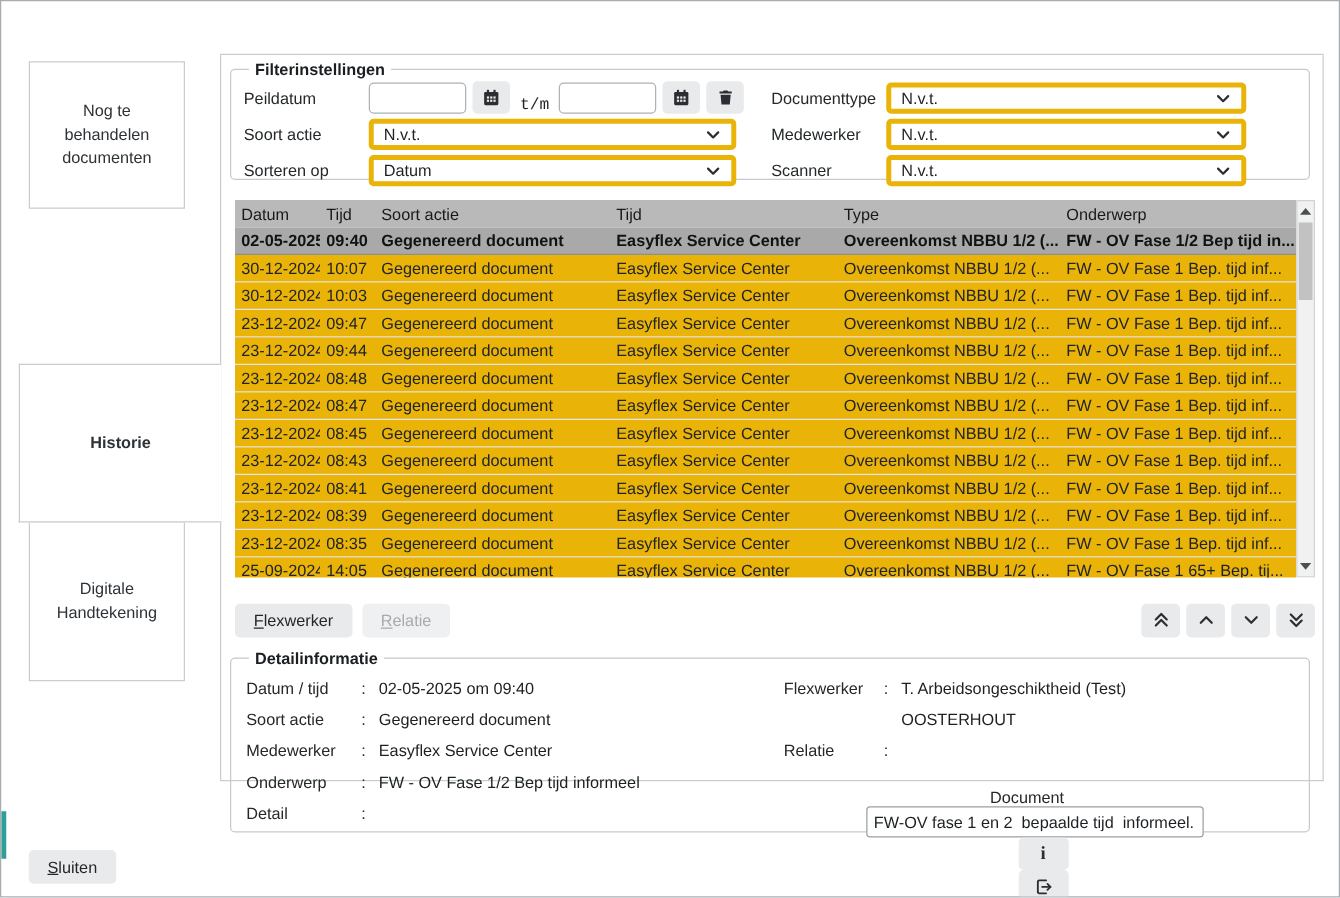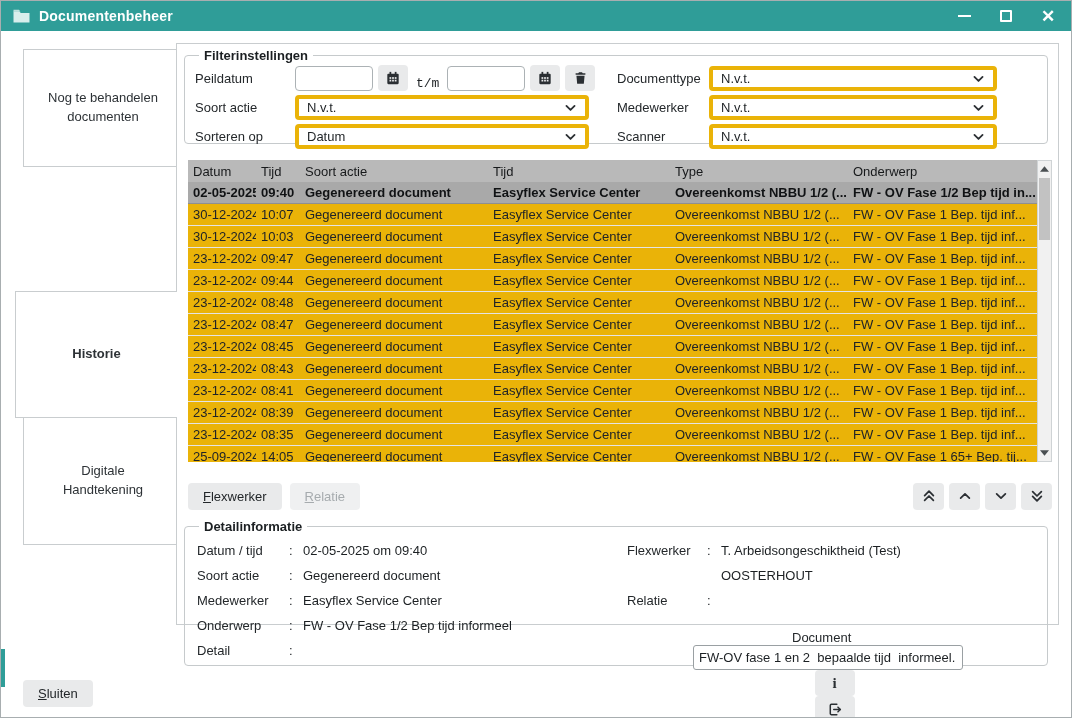--- a/index.html
+++ b/index.html
@@ -25,21 +25,21 @@
     color: #fff;
   }
   .titlebar .title { font-weight: bold; font-size: 14px; margin-left: 9px; letter-spacing: .2px; }
   .win-controls { margin-left: auto; display: flex; align-items: center; gap: 24px; }
   .wc-btn { width: 18px; height: 18px; display:flex; align-items:center; justify-content:center; cursor: pointer; }
   .min-glyph { width: 13px; height: 2px; background: #fff; }
   .max-glyph { width: 12px; height: 12px; border: 2px solid #fff; border-radius:1px; }
   .close-glyph { font-size: 17px; font-weight: bold; line-height: 1; color:#fff; }
   
   .tab {
-    position: absolute; left: 22px; width: 160px;
+    position: absolute; left: 22px; width: 125px;
     background: #fff; border: 1px solid #c9cdcf;
     display: flex; align-items: center; justify-content: center;
     text-align: center; padding: 0 16px; color: #2d3236;
     line-height: 1.45; cursor: pointer;
   }
   .tab.t1 { top: 48px;  height: 118px; }
   .tab.t2 { top: 165px; height: 126px; }
   .tab.t3 { top: 290px; height: 127px; left: 14px; width: 162px; border-right: none; font-weight: bold; z-index: 3; }
   .tab.t4 { top: 416px; height: 128px; }
   
@@ -138,40 +138,20 @@
   .sluiten-btn { position: absolute; left: 22px; top: 679px; }
   .teal-strip { position: absolute; left: 0; top: 648px; width: 4px; height: 38px; background: #2f9d98; }
   u { text-decoration: underline; }
   svg { display: block; }
 </style>
 </head>
 <body>
 
 <div class="window">
 
-  <div class="titlebar">
-    <span>
-      <svg width="17" height="14" viewBox="0 0 17 14">
-        <path d="M0.5 2.2 L6.2 2.2 L7.8 4 L16.5 4 L16.5 13.5 L0.5 13.5 Z" fill="#d8eeec"></path>
-        <path d="M0.5 0.8 L6 0.8 L7.4 2.6 L0.5 2.6 Z" fill="#bfe2df"></path>
-      </svg>
-    </span>
-    <span class="title">Documentenbeheer</span>
-    <div class="win-controls">
-      <div class="wc-btn">
-          <div class="min-glyph"></div>
-        </div>
-      <div class="wc-btn">
-          <div class="max-glyph"></div>
-        </div>
-      <div class="wc-btn">
-          <span class="close-glyph">✕</span>
-        </div>
-    </div>
-  </div>
 
   <div class="tab t1">
       <span>Nog te behandelen documenten</span>
     </div>
   <div class="tab t4">
       <span>Digitale Handtekening</span>
     </div>
   <div class="tab t3">
       <span>Historie</span>
     </div>

